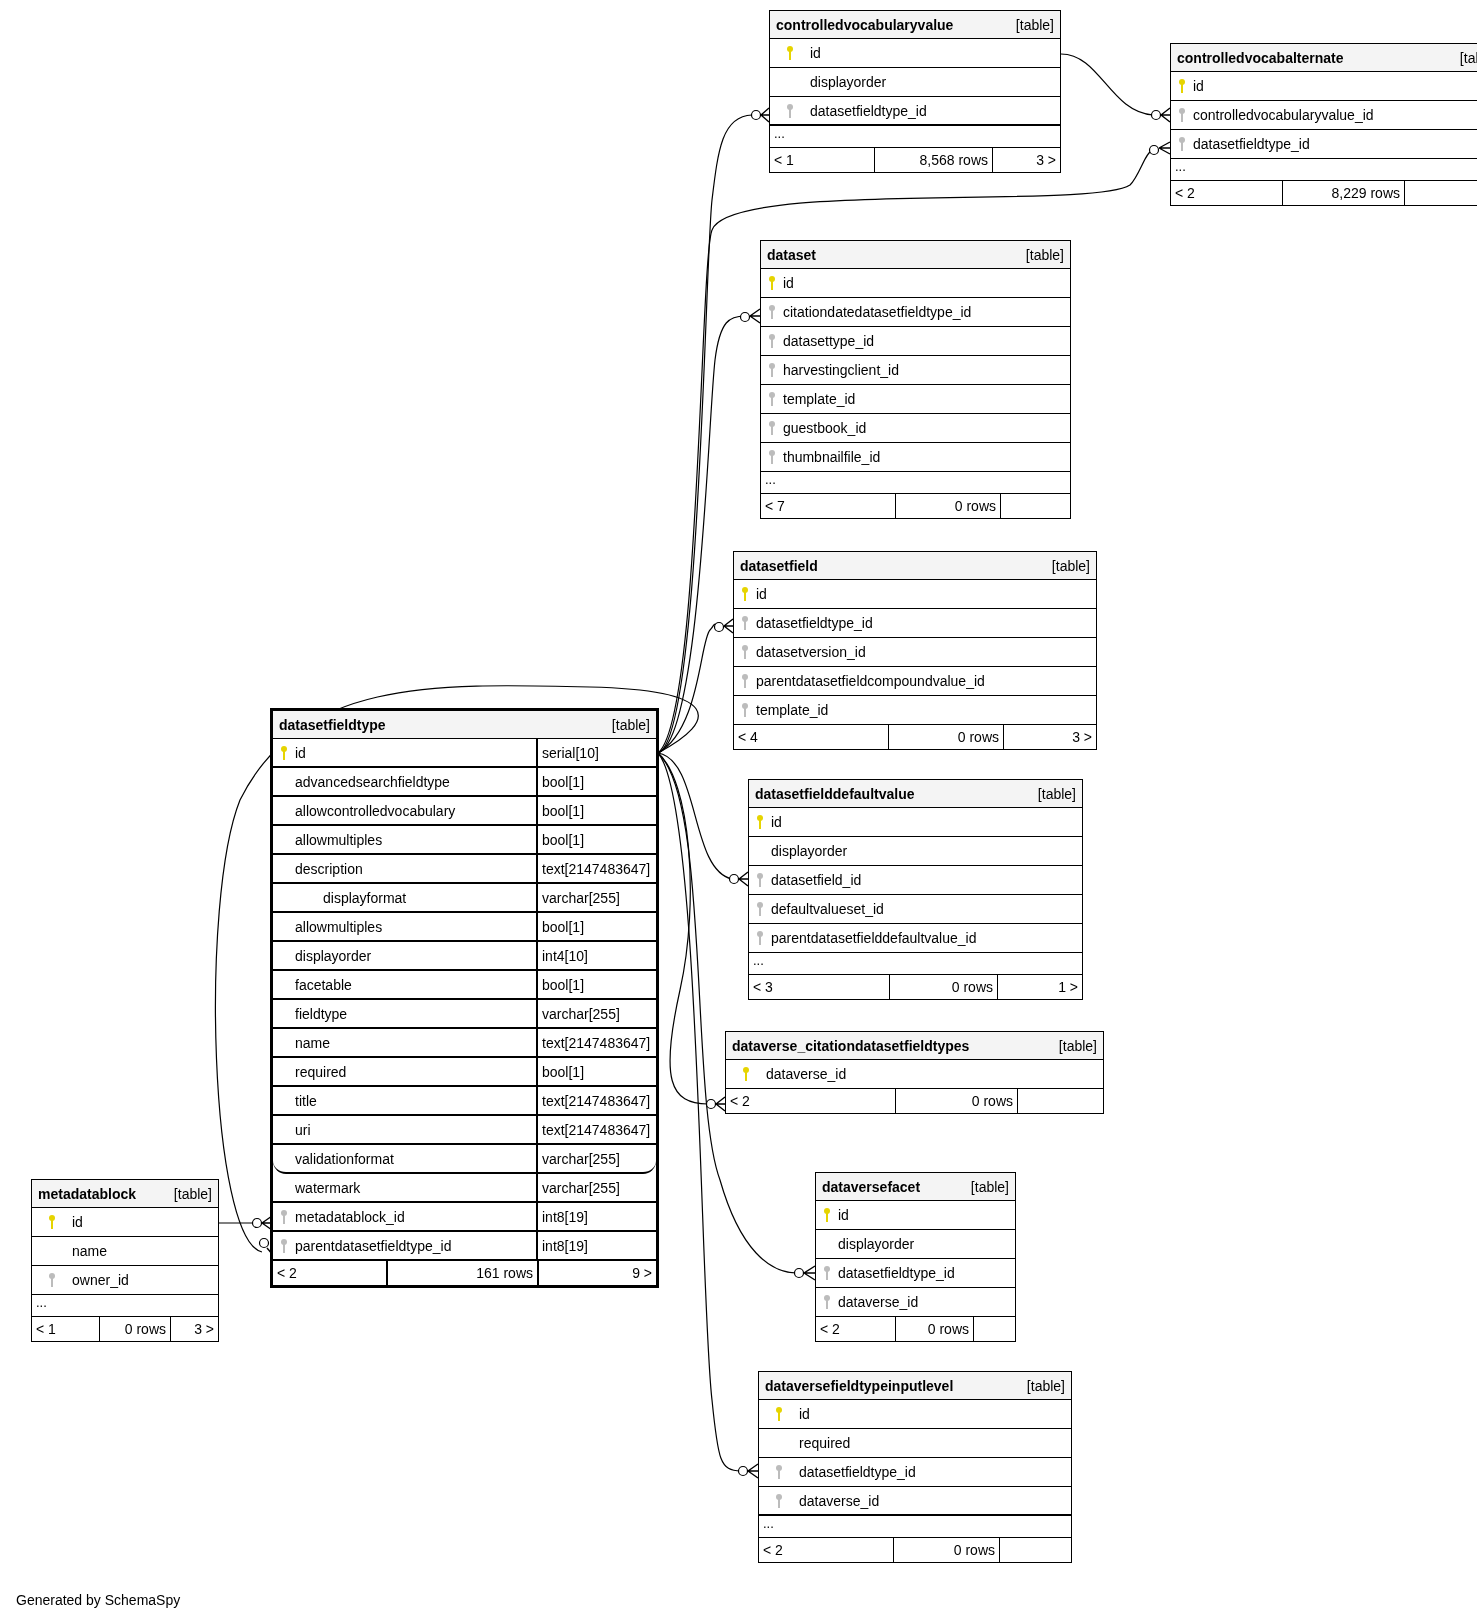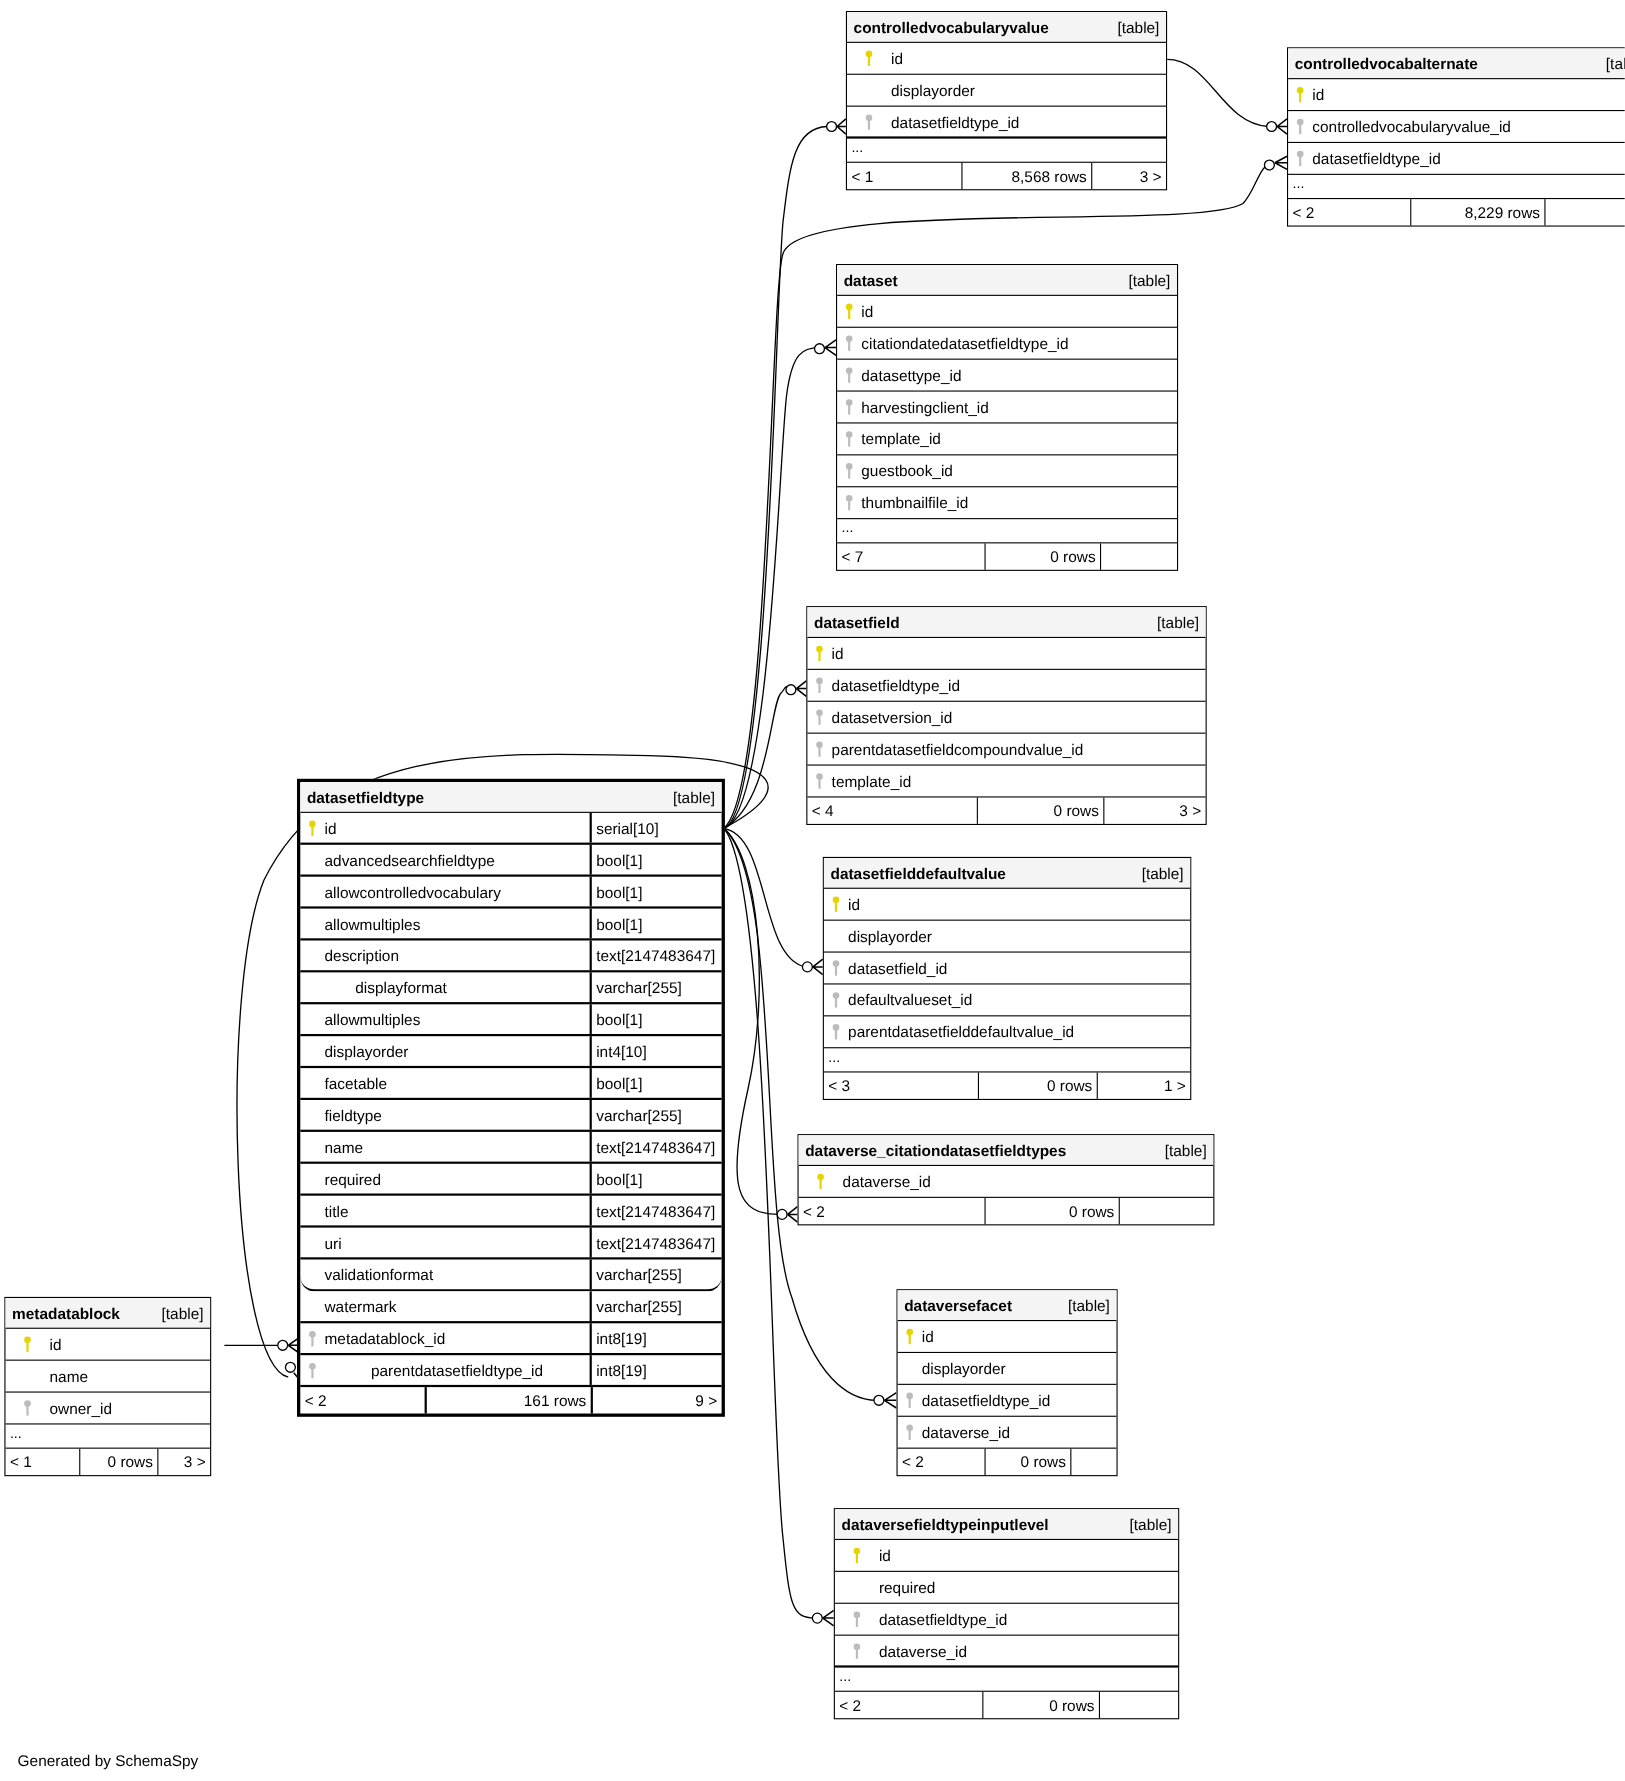--- a/index.html
+++ b/index.html
@@ -546,39 +546,39 @@
       <div class="row" style="border-bottom-width: 2px;">
         <span class="key">
           <svg class="keyicon" viewBox="0 0 8 16">
             <circle cx="4" cy="4" r="3" fill="#bcbcbc"></circle>
             <rect x="3" y="6" width="2" height="9" fill="#bcbcbc"></rect>
           </svg>
         </span>
         <span class="col">metadatablock_id</span>
         <span class="type">int8[19]</span>
       </div>
-      <div class="row" style="border-bottom-width: 2px; text-align: center;">
+      <div class="row" style="border-bottom-width: 2px;">
         <span class="key">
           <svg class="keyicon" viewBox="0 0 8 16">
             <circle cx="4" cy="4" r="3" fill="#bcbcbc"></circle>
             <rect x="3" y="6" width="2" height="9" fill="#bcbcbc"></rect>
           </svg>
         </span>
         <span class="col">parentdatasetfieldtype_id</span>
         <span class="type">int8[19]</span>
       </div>
     </div>
   <div class="ftr">
       <div class="c1" style="width:115px">&lt; 2</div>
       <div class="c2" style="width:151px">161 rows</div>
       <div class="c3" style="flex:1">9 &gt;</div>
     </div>
 </div>
 
-<div class="tbl" style="left:4px;top:1179px;width:188px;">
+<div class="tbl" style="left:31px;top:1179px;width:188px;">
   <div class="hdr">
       <span class="nm">metadatablock</span>
       <span>[table]</span>
     </div>
   <div class="row indent">
       <span class="key">
         <svg class="keyicon" viewBox="0 0 8 16">
           <circle cx="4" cy="4" r="3" fill="#e6d400"></circle>
           <rect x="3" y="6" width="2" height="9" fill="#e6d400"></rect>
         </svg>

